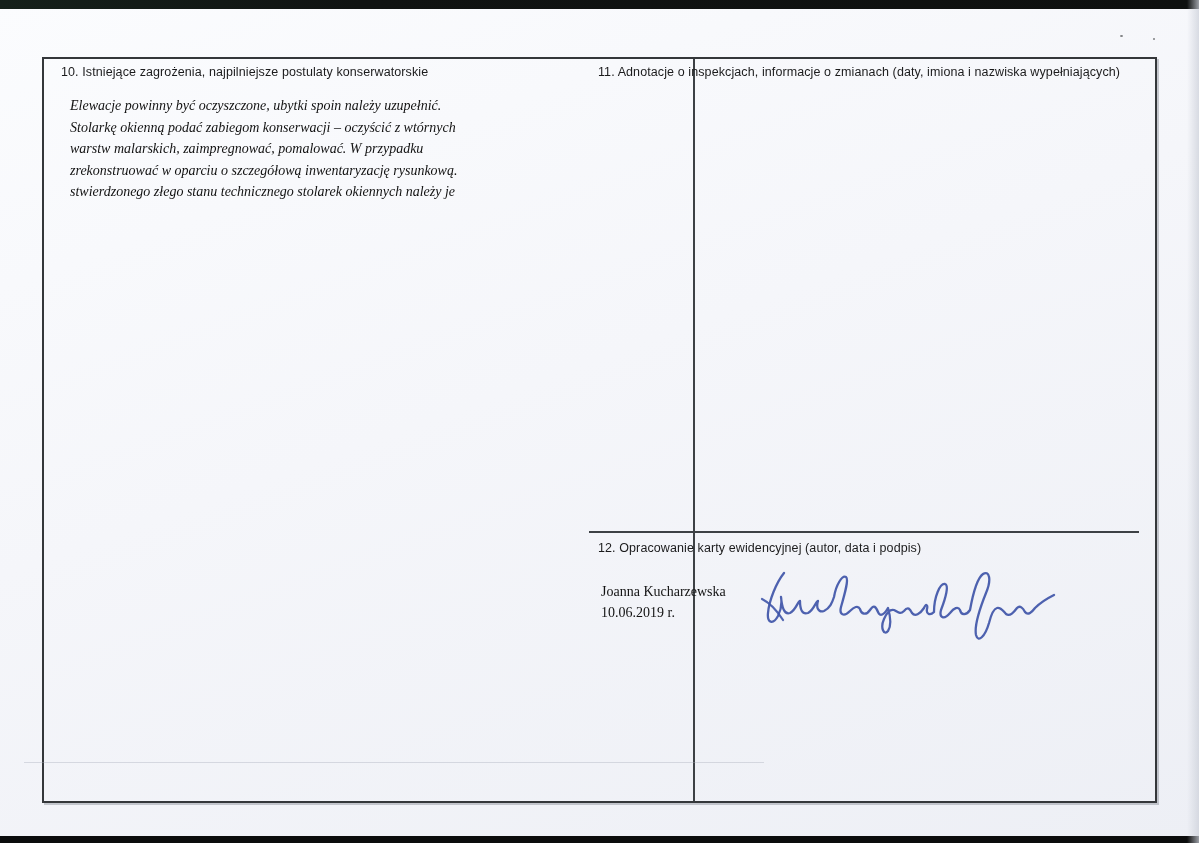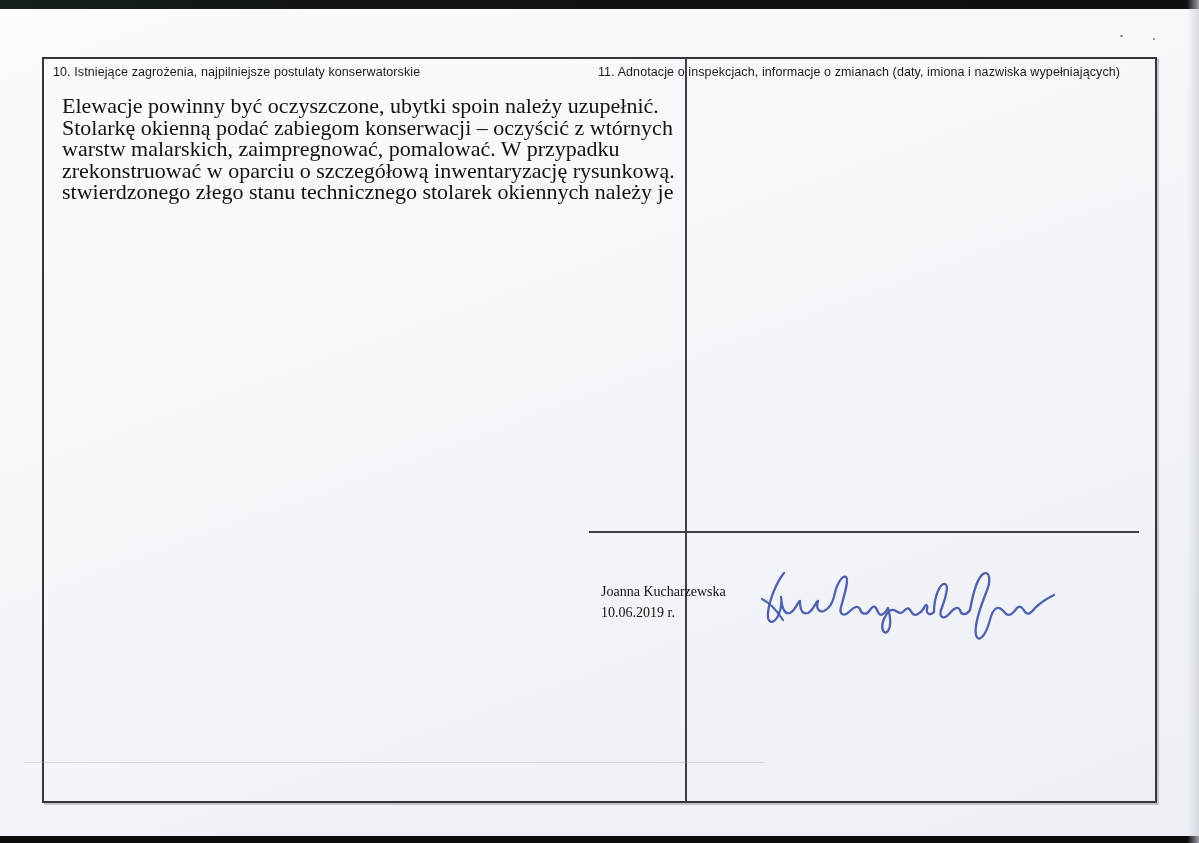--- a/index.html
+++ b/index.html
@@ -25,39 +25,40 @@
 
   
   .form-table {
     position: absolute;
     left: 42px; top: 57px;
     width: 1115px; height: 746px;
     border: 2px solid #34373a;
     box-shadow: 2px 2px 0 rgba(128,133,142,0.42);
   }
   .cell { position: absolute; }
-  .cell-10 { left: 0; top: 0; width: 643px; height: 100%; border-right: 2px solid #3d4145; }
+  .cell-10 { left: 8px; top: 0; width: 643px; height: 100%; border-right: 2px solid #3d4145; }
   .cell-11 { left: 545px; top: 0; right: 16px; height: 474px; border-bottom: 2px solid #3d4145; }
   .cell-12 { left: 545px; top: 476px; right: 0; bottom: 0; }
 
   .cell-header {
     padding: 6px 9px;
     font-size: 12.5px;
     letter-spacing: 0.1px;
     color: #1b1b1c;
     white-space: nowrap;
   }
 
   .body-text {
     position: absolute;
     left: 18px; top: 36px;
     font-family: "Liberation Serif", "DejaVu Serif", serif;
-    font-size: 22px;
+    font-size: 14px;
     line-height: 21.6px;
     color: #121212;
+    font-style: italic;
   }
   .body-text .line { white-space: nowrap; }
 
   .author-block {
     position: absolute;
     left: 12px; top: 46px;
     font-family: "Liberation Serif", "DejaVu Serif", serif;
     font-size: 14px;
     line-height: 21px;
     color: #121212;
@@ -101,20 +102,21 @@
         <div class="line">zrekonstruować w oparciu o szczegółową inwentaryzację rysunkową.</div>
         <div class="line">stwierdzonego złego stanu technicznego stolarek okiennych należy je</div>
       </div>
     </div>
 
     <div class="cell cell-11">
       <div class="cell-header">11. Adnotacje o inspekcjach, informacje o zmianach (daty, imiona i nazwiska wypełniających)</div>
     </div>
 
     <div class="cell cell-12">
+      <div class="cell-header">12. Opracowanie karty ewidencyjnej (autor, data i podpis)</div>
 
       <div class="author-block">
         <div>Joanna Kucharzewska</div>
         <div>10.06.2019 r.</div>
       </div>
 
       <svg class="signature" viewBox="0 0 300 84" aria-label="signature">
         <path fill="none" stroke="#3f55a8" stroke-width="2.3" stroke-linecap="round" stroke-linejoin="round" opacity="0.92" d="M28,10 C20,20 13,38 12,50 C11,60 17,62 22,53 C25,47 26,40 25,34
                  C26,44 28,52 34,50 C40,47 42,38 44,38 C44,46 46,52 52,50
                  C58,47 60,38 62,38 C60,44 62,50 68,48 C74,45 76,40 78,34

